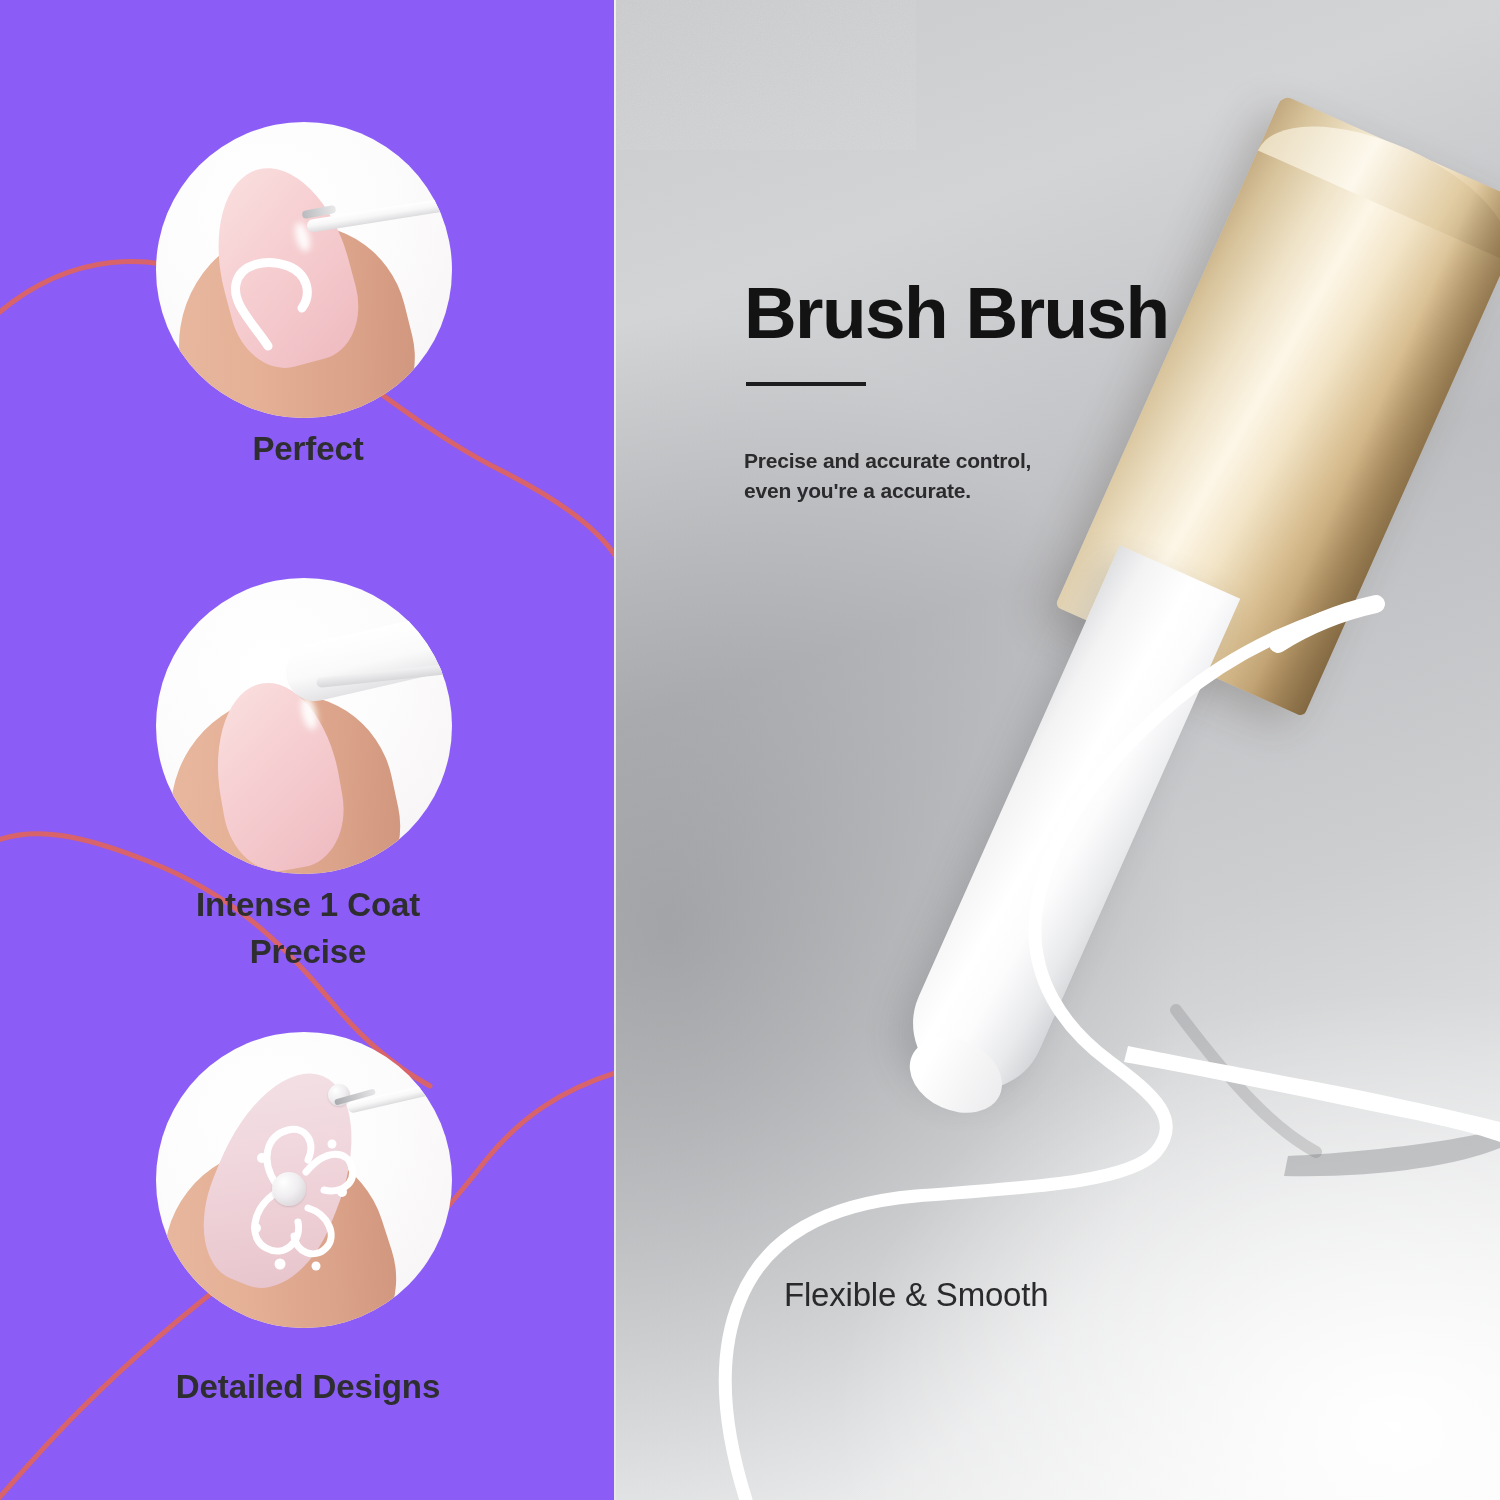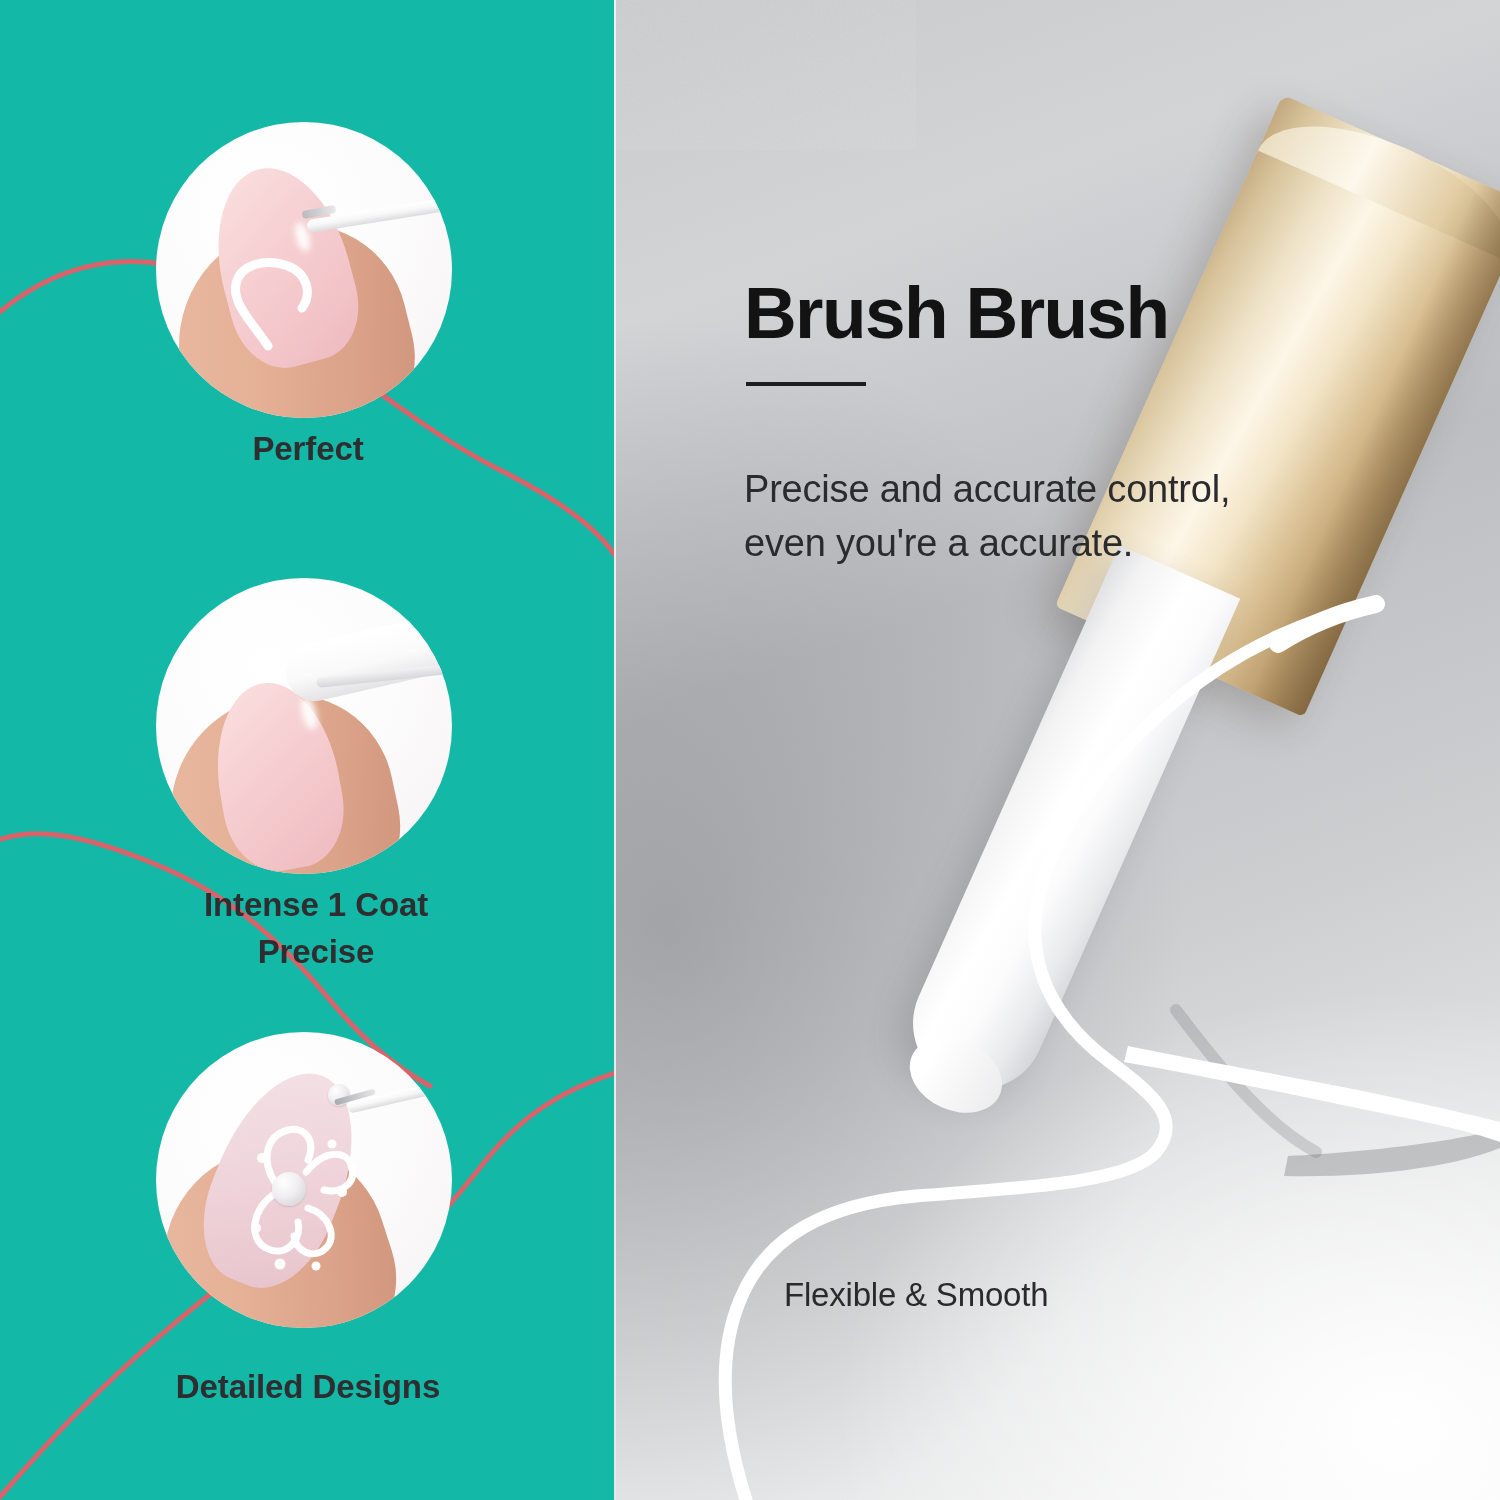--- a/index.html
+++ b/index.html
@@ -6,21 +6,21 @@
   body{
     width:1500px;height:1500px;overflow:hidden;
     font-family:"Liberation Sans","DejaVu Sans",sans-serif;
     background:#ffffff;
   }
   #stage{position:relative;width:1500px;height:1500px;overflow:hidden;}
 
   
   #left-panel{
     position:absolute;left:0;top:0;width:616px;height:1500px;
-    background:#14b8a6;overflow:hidden;
+    background:#8b5cf6;overflow:hidden;
   }
   #connector-svg{position:absolute;left:0;top:0;width:616px;height:1500px;}
 
   .feature{position:absolute;width:616px;}
   .circle-wrap{
     position:absolute;border-radius:50%;overflow:hidden;
     box-shadow:0 0 0 0 rgba(0,0,0,0);
   }
   .photo{position:absolute;inset:0;}
 
@@ -70,21 +70,21 @@
   .headline{
     position:absolute;left:128px;top:144px;width:650px;
     font-size:73px;line-height:1.1;font-weight:700;color:#131314;
     letter-spacing:-1.6px;
   }
   .rule{
     position:absolute;left:130px;top:382px;width:120px;height:4px;background:#1d1d1f;
   }
   .subtitle{
     position:absolute;left:128px;top:425px;width:600px;
-    font-size:38px;line-height:1.42;font-weight:400;color:#2b2b2d;
+    font-size:21px;line-height:1.42;font-weight:700;color:#2b2b2d;
     letter-spacing:-0.2px;
   }
   .bottom-caption{
     position:absolute;left:168px;top:1276px;
     font-size:33px;font-weight:400;color:#2a2a2c;letter-spacing:-0.2px;
   }
 
   
   #gold-cap{
     position:absolute;left:655px;top:150px;width:272px;height:560px;
@@ -188,21 +188,21 @@
                border-radius:50%;transform:rotate(-14deg);"></div>
 
           <div class="brush-stick" style="left:128px;top:48px;width:210px;height:58px;
                border-radius:30px;transform:rotate(-13deg);
                background:linear-gradient(180deg,#ffffff 0%,#fafafb 55%,#e3e3e5 100%);"></div>
           <div class="brush-stick" style="left:160px;top:90px;width:190px;height:10px;
                border-radius:6px;transform:rotate(-6deg);
                background:linear-gradient(180deg,#f2f2f3,#d7d7da);"></div>
         </div>
       </div>
-      <div class="feature-label" style="top:882px;margin-left:8px;">
+      <div class="feature-label" style="top:882px;">
         <div>Intense 1 Coat</div>
         <div>Precise</div>
       </div>
     </div>
 
     <div class="feature">
       <div class="circle-wrap" style="left:156px;top:1032px;width:296px;height:296px;">
         <div class="photo">
           <div class="photo-bg"></div>
           <div class="finger" style="left:8px;top:116px;width:226px;height:230px;

